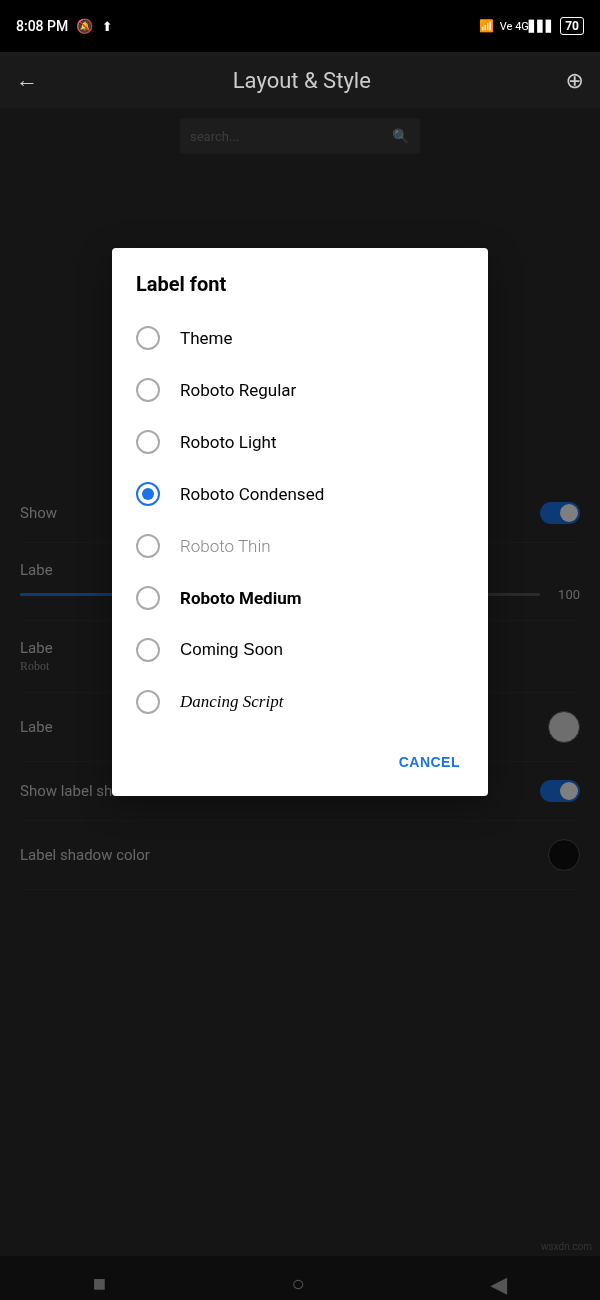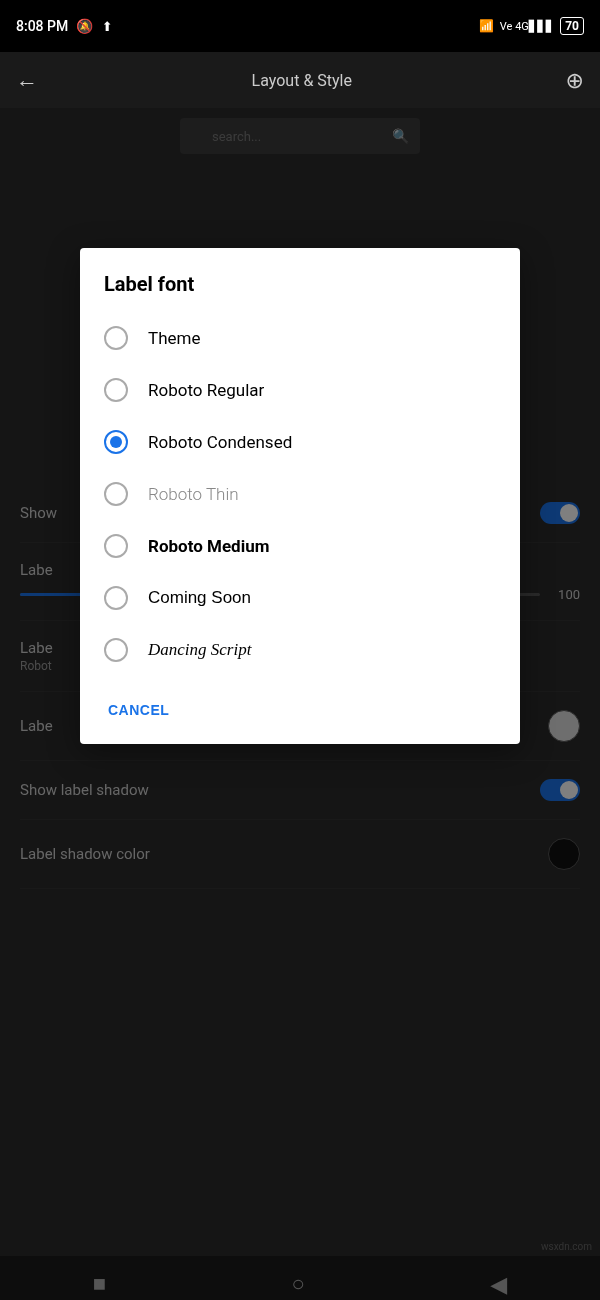--- a/index.html
+++ b/index.html
@@ -49,21 +49,21 @@
     .app-bar {
       display: flex;
       align-items: center;
       justify-content: space-between;
       background: #1a1a1a;
       color: #ccc;
       padding: 0 16px;
       height: 56px;
     }
     .app-bar-title {
-      font-size: 16px;
+      font-size: 22px;
       color: #ccc;
       font-weight: 400;
     }
     .app-bar-icon {
       font-size: 22px;
       color: #ccc;
       cursor: pointer;
     }
 
     
@@ -103,20 +103,21 @@
       color: #ccc;
     }
     .bg-list-item .label {
       font-size: 15px;
       color: #ccc;
     }
     .bg-list-item .sublabel {
       font-size: 12px;
       color: #999;
       margin-top: 2px;
+      font-family: Liberation Serif, serif;
     }
     .toggle-on {
       width: 40px;
       height: 22px;
       background: #1a73e8;
       border-radius: 12px;
       position: relative;
     }
     .toggle-on::after {
       content: '';
@@ -206,21 +207,21 @@
       display: flex;
       align-items: flex-start;
       justify-content: center;
       padding-top: 140px;
     }
 
     
     .dialog {
       background: #fff;
       border-radius: 4px;
-      width: 440px;
+      width: 376px;
       padding: 24px 0 0 0;
       box-shadow: 0 8px 32px rgba(0,0,0,0.4);
     }
 
     .dialog-title {
       font-size: 20px;
       font-weight: bold;
       color: #000;
       padding: 0 24px 16px 24px;
     }
@@ -275,21 +276,21 @@
       font-size: 17px;
     }
     .option-label.dancing-script {
       font-family: 'Dancing Script', cursive;
       font-style: italic;
       font-size: 17px;
     }
 
     .dialog-actions {
       display: flex;
-      justify-content: flex-start;
+      justify-content: flex-end;
       padding: 8px 16px 16px;
       margin-top: 8px;
     }
 
     .dialog-cancel-btn {
       color: #1a73e8;
       font-size: 14px;
       font-weight: bold;
       letter-spacing: 0.5px;
       background: none;
@@ -317,21 +318,21 @@
 
 <div class="app-bar">
   <span class="app-bar-icon">←</span>
   <span class="app-bar-title">Layout &amp; Style</span>
   <span class="app-bar-icon">⊕</span>
 </div>
 
 <div class="bg-content">
 
   <div class="search-bar-peek">
-    <span style="color:#777;font-size:13px;margin-left:22px;">search...</span>
+    <span style="color:#777;font-size:13px;">search...</span>
     <span style="margin-left:auto;">🔍</span>
   </div>
 
   <div class="bg-list">
 
     <div class="bg-list-item">
       <div>
         <div class="label">Show</div>
       </div>
       <div class="toggle-on"></div>
@@ -388,20 +389,24 @@
         <li class="dialog-option">
           <div class="radio"></div>
           <span class="option-label">Theme</span>
         </li>
 
         <li class="dialog-option">
           <div class="radio"></div>
           <span class="option-label">Roboto Regular</span>
         </li>
 
+        <li class="dialog-option">
+          <div class="radio"></div>
+          <span class="option-label">Roboto Light</span>
+        </li>
 
         <li class="dialog-option">
           <div class="radio selected"></div>
           <span class="option-label">Roboto Condensed</span>
         </li>
 
         <li class="dialog-option">
           <div class="radio"></div>
           <span class="option-label thin">Roboto Thin</span>
         </li>

